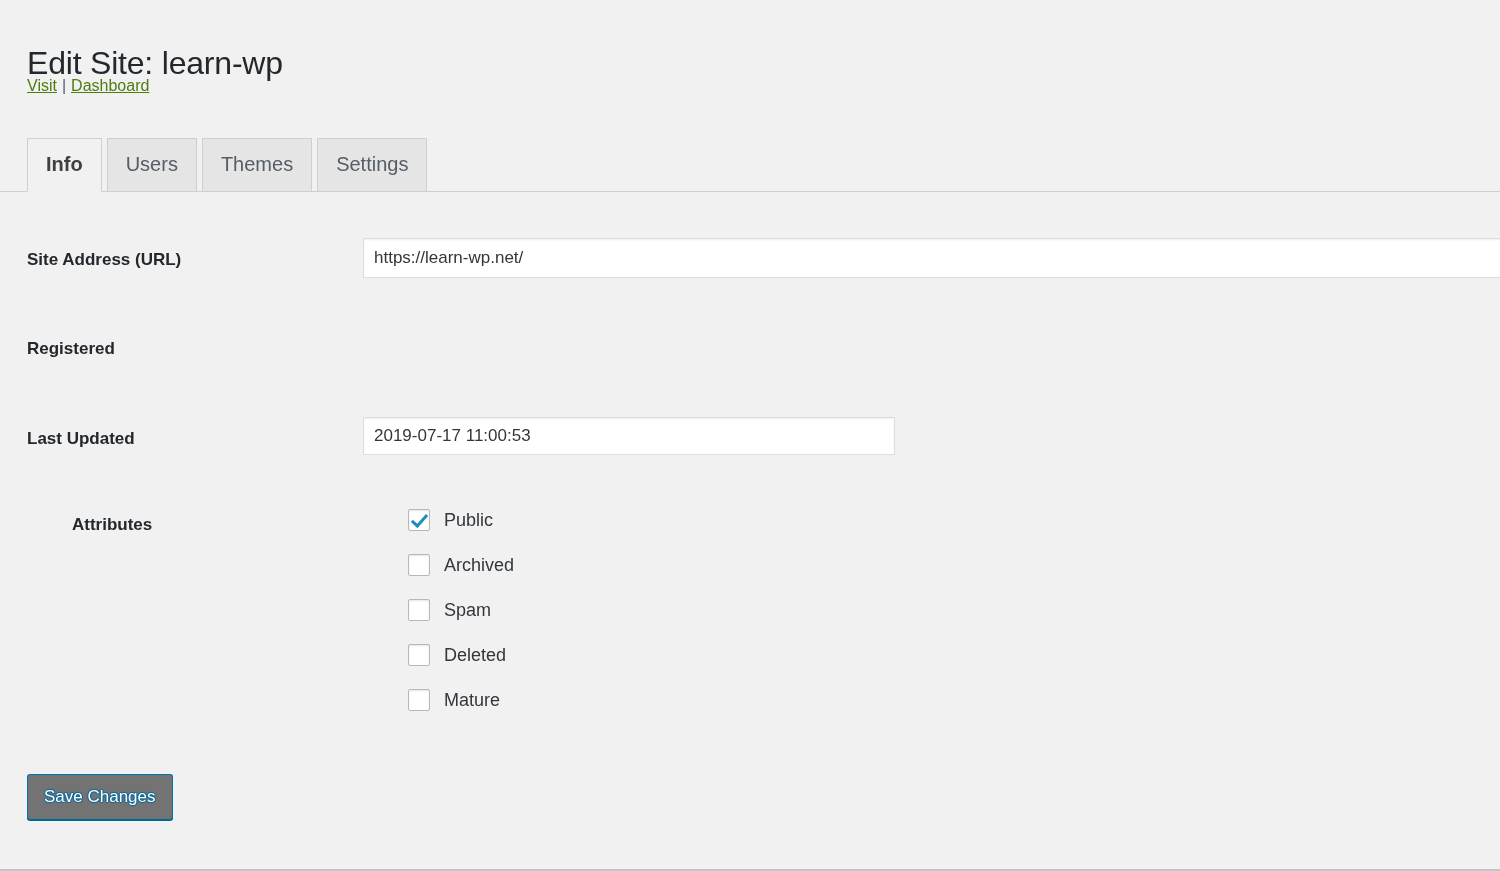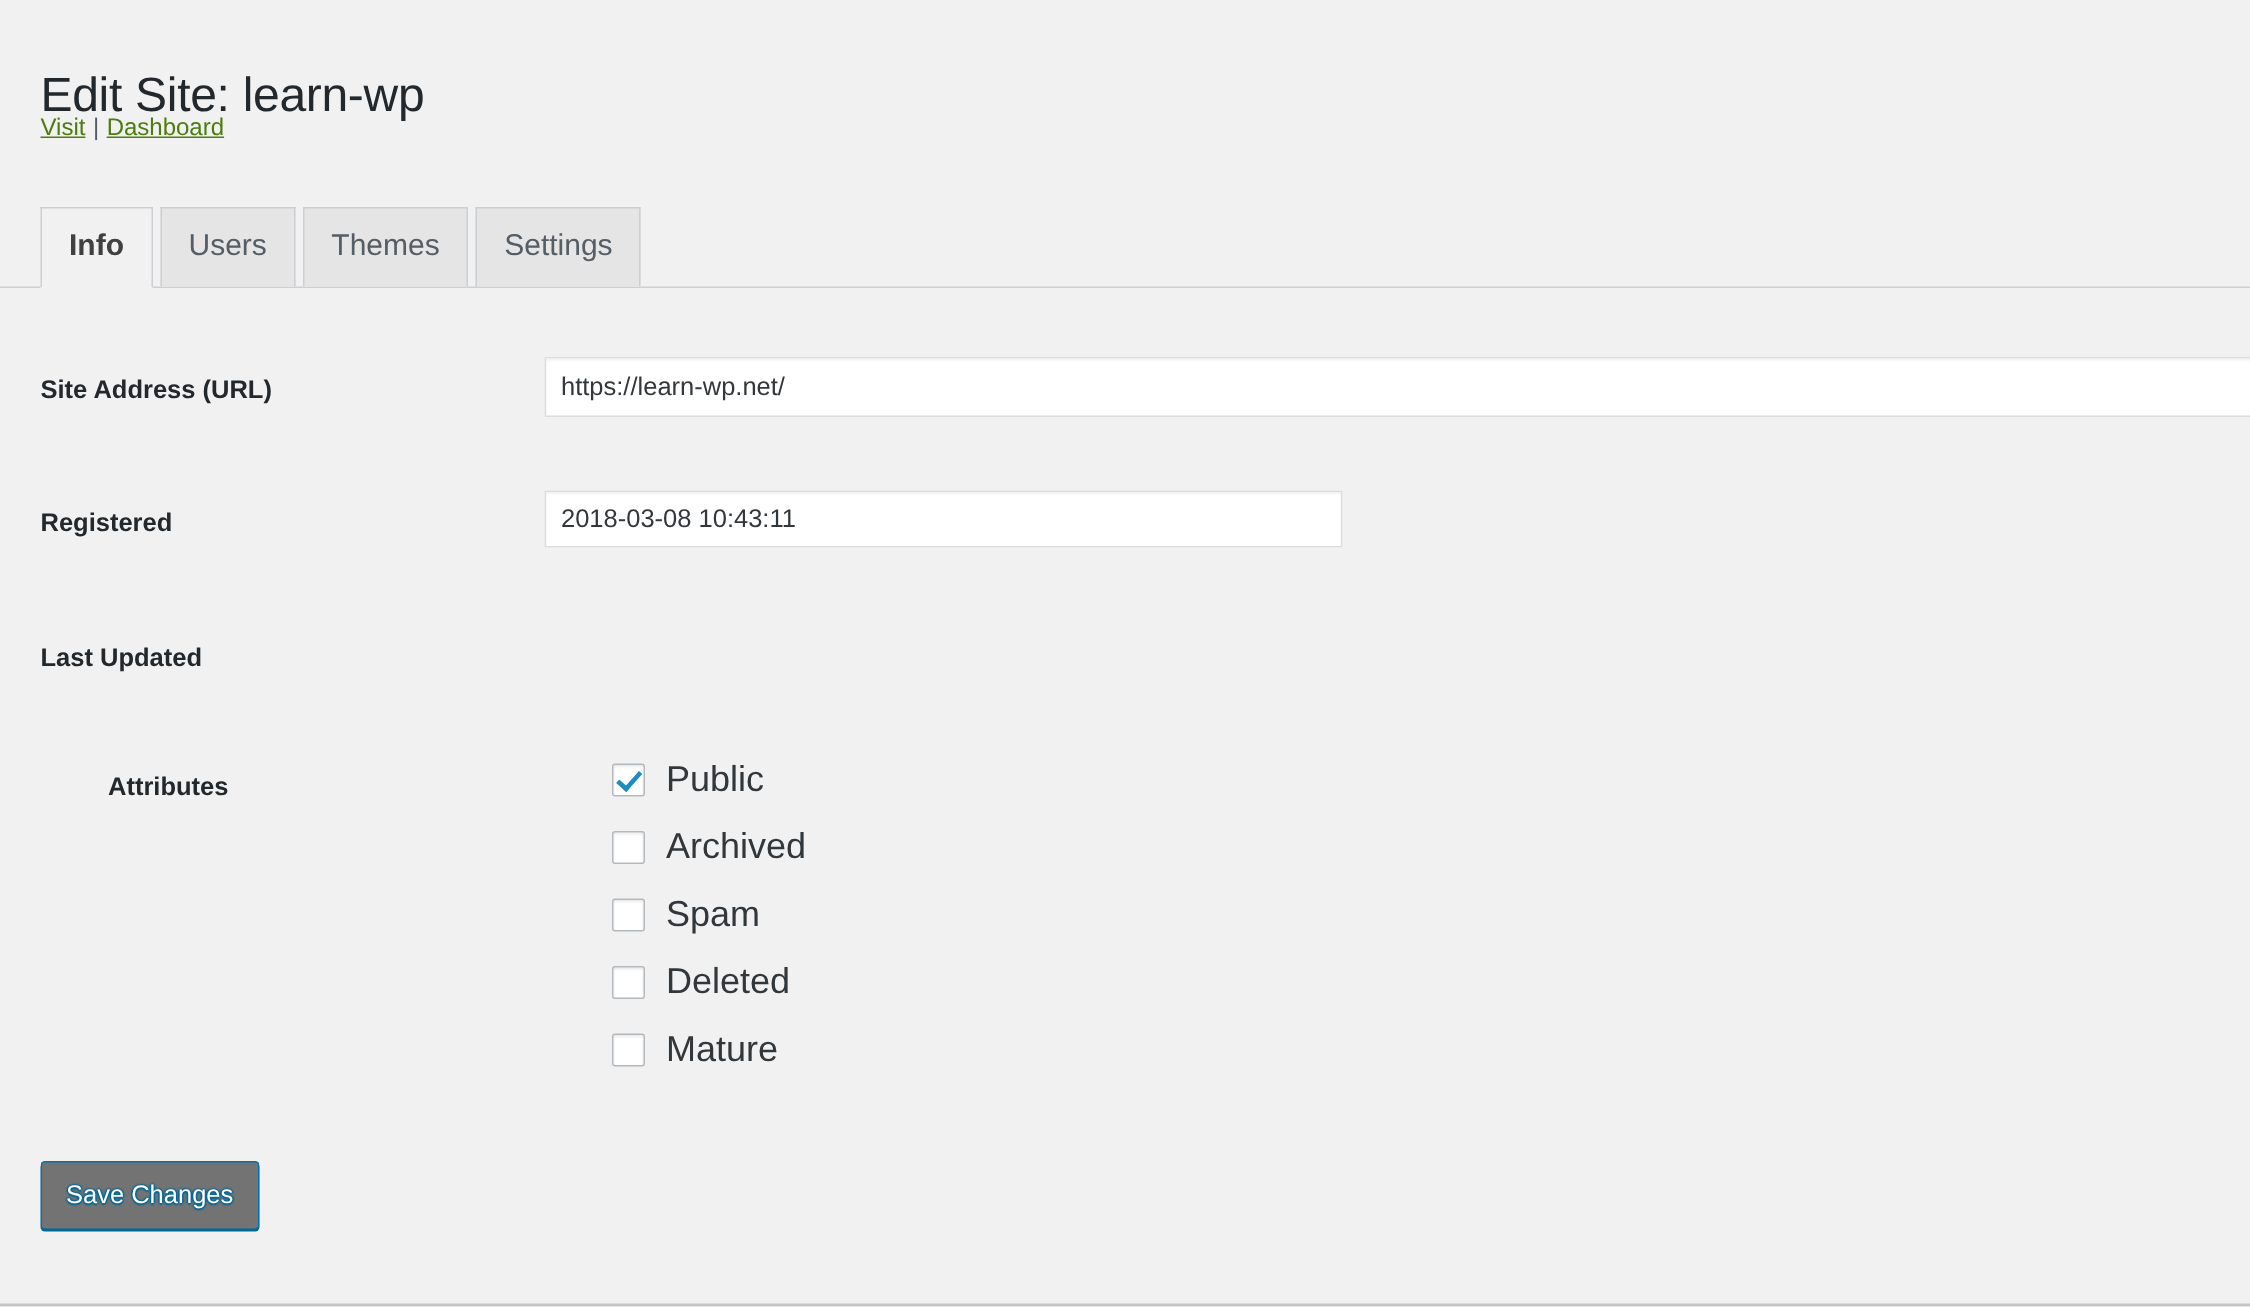--- a/index.html
+++ b/index.html
@@ -188,21 +188,21 @@
     position: absolute;
     left: 6px;
     top: 1px;
     width: 6px;
     height: 13px;
     border: solid #1e8cbe;
     border-width: 0 3px 3px 0;
     transform: rotate(42deg);
   }
   .checkbox-label {
-    font-size: 24px;
+    font-size: 18px;
     color: #32373c;
     margin-left: 14px;
     line-height: 1;
     white-space: nowrap;
   }
 
   
   .submit-area {
     position: absolute;
     left: 27px;
@@ -255,25 +255,25 @@
 
   <div class="form-table">
 
     <div class="form-row row-url">
       <label class="form-label">Site Address (URL)</label>
       <input class="text-input input-url" type="text" value="https://learn-wp.net/" style="">
     </div>
 
     <div class="form-row row-registered">
       <label class="form-label">Registered</label>
-      <input class="text-input input-registered" type="text" value="2018-03-08 10:43:11" style="">
     </div>
 
     <div class="form-row row-updated">
       <label class="form-label">Last Updated</label>
+      <input class="text-input input-updated" type="text" value="2019-07-17 11:00:53" style="">
     </div>
 
     <div class="form-row row-attributes">
       <label class="form-label">Attributes</label>
 
       <div class="checkbox-list">
 
         <label class="checkbox-item">
           <span class="checkbox-box checked"></span>
           <span class="checkbox-label">Public</span>

